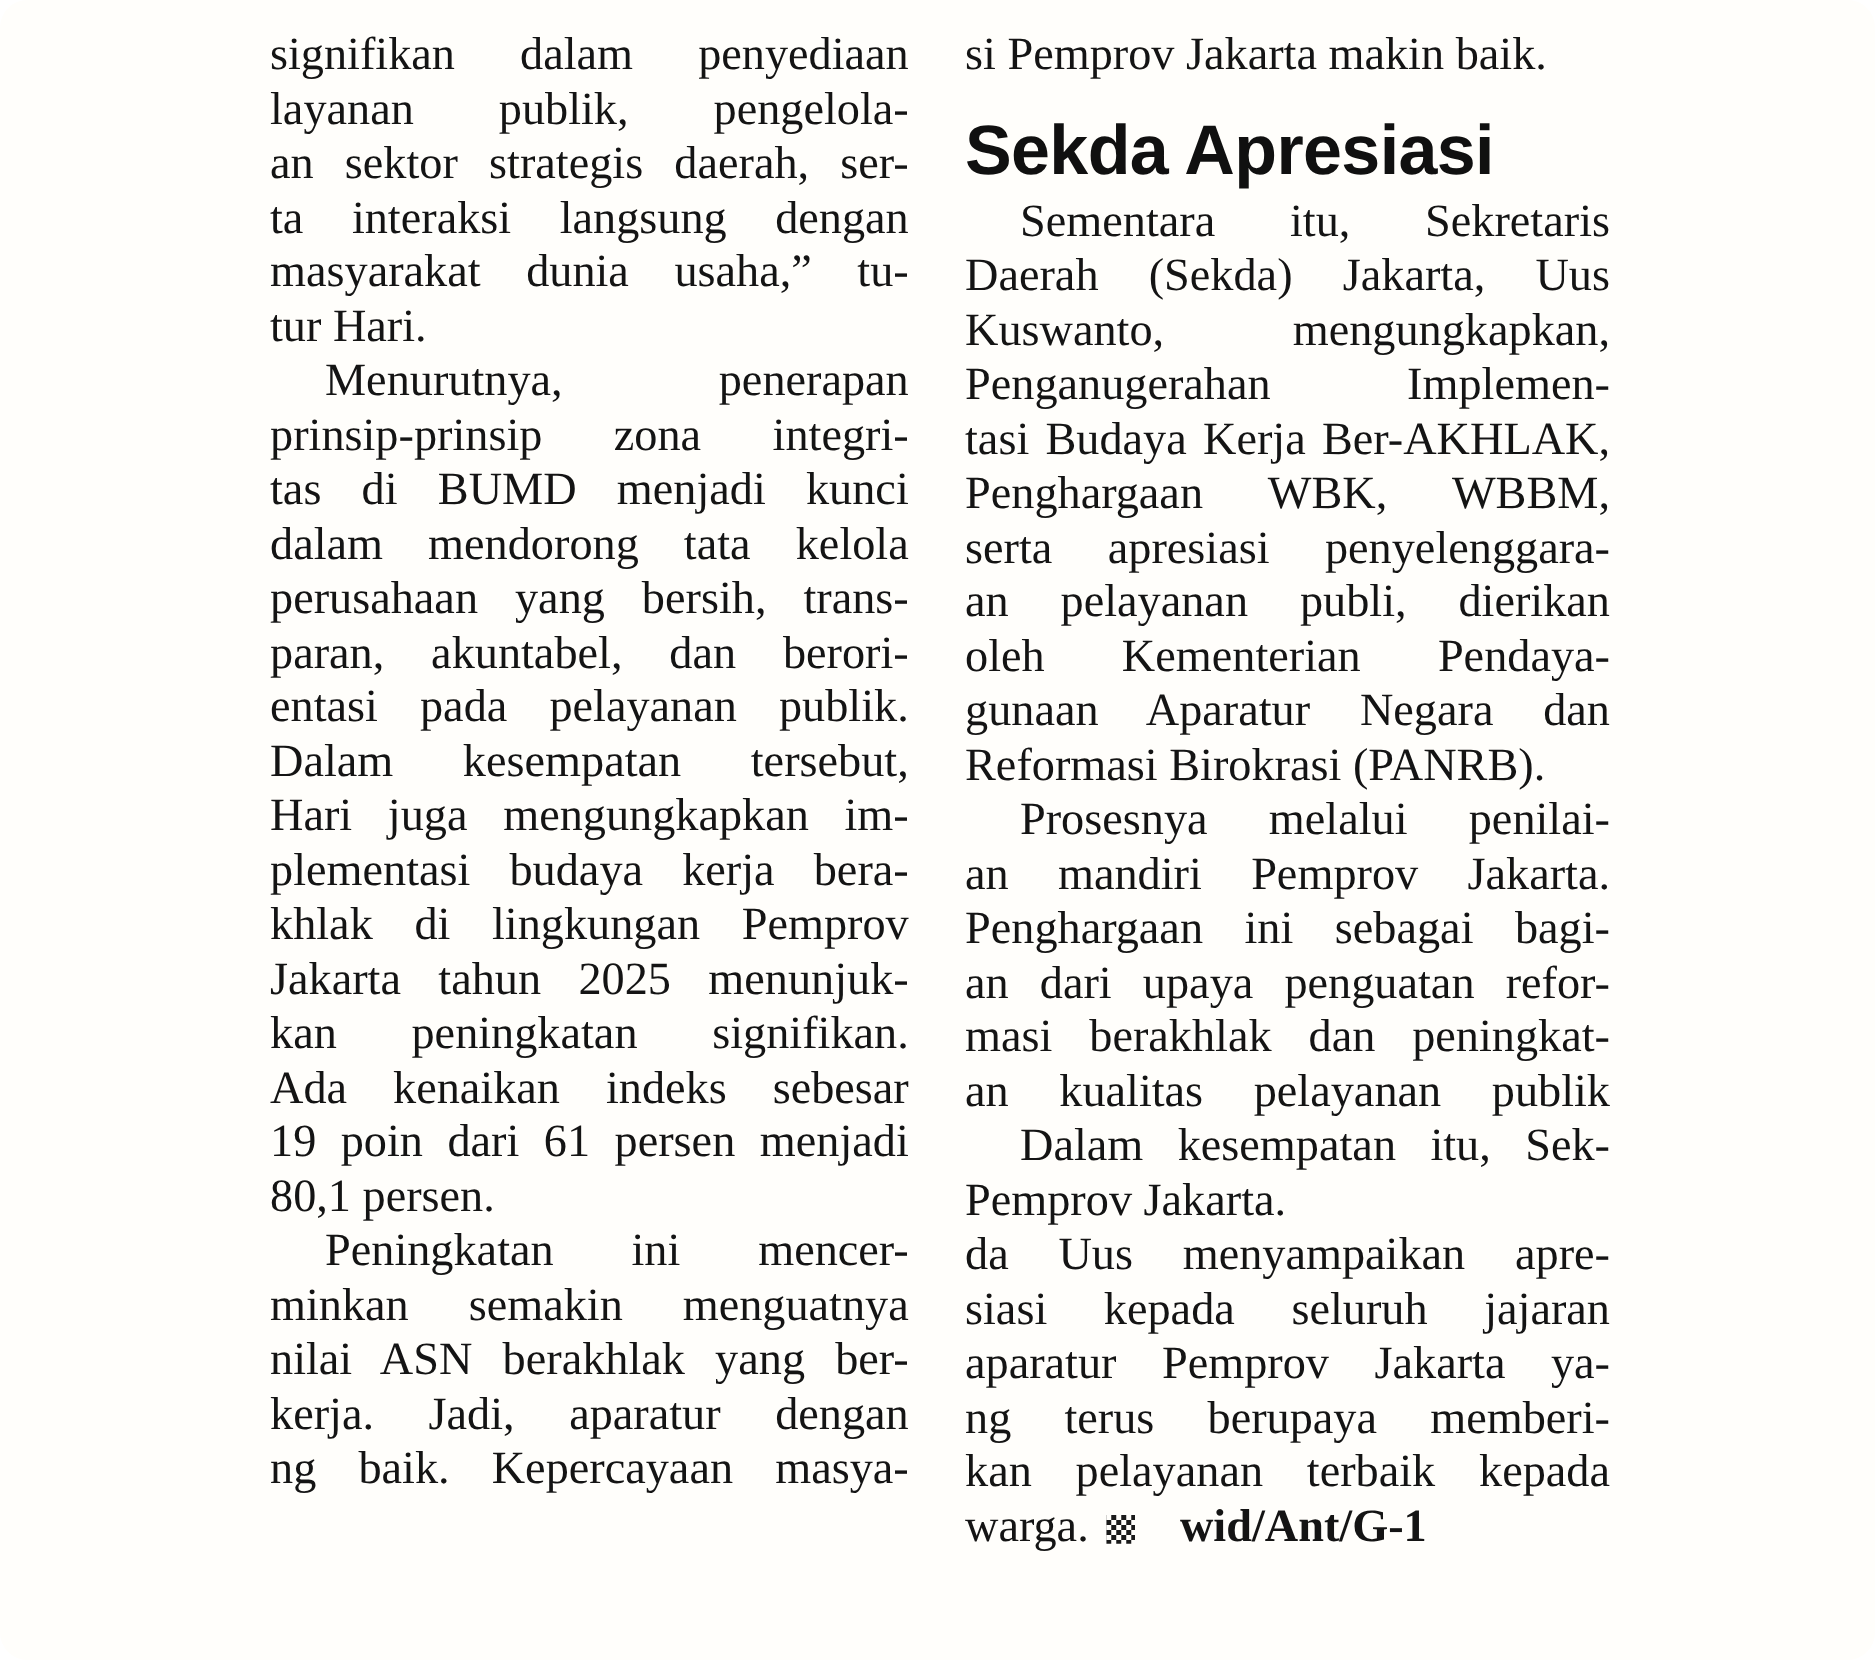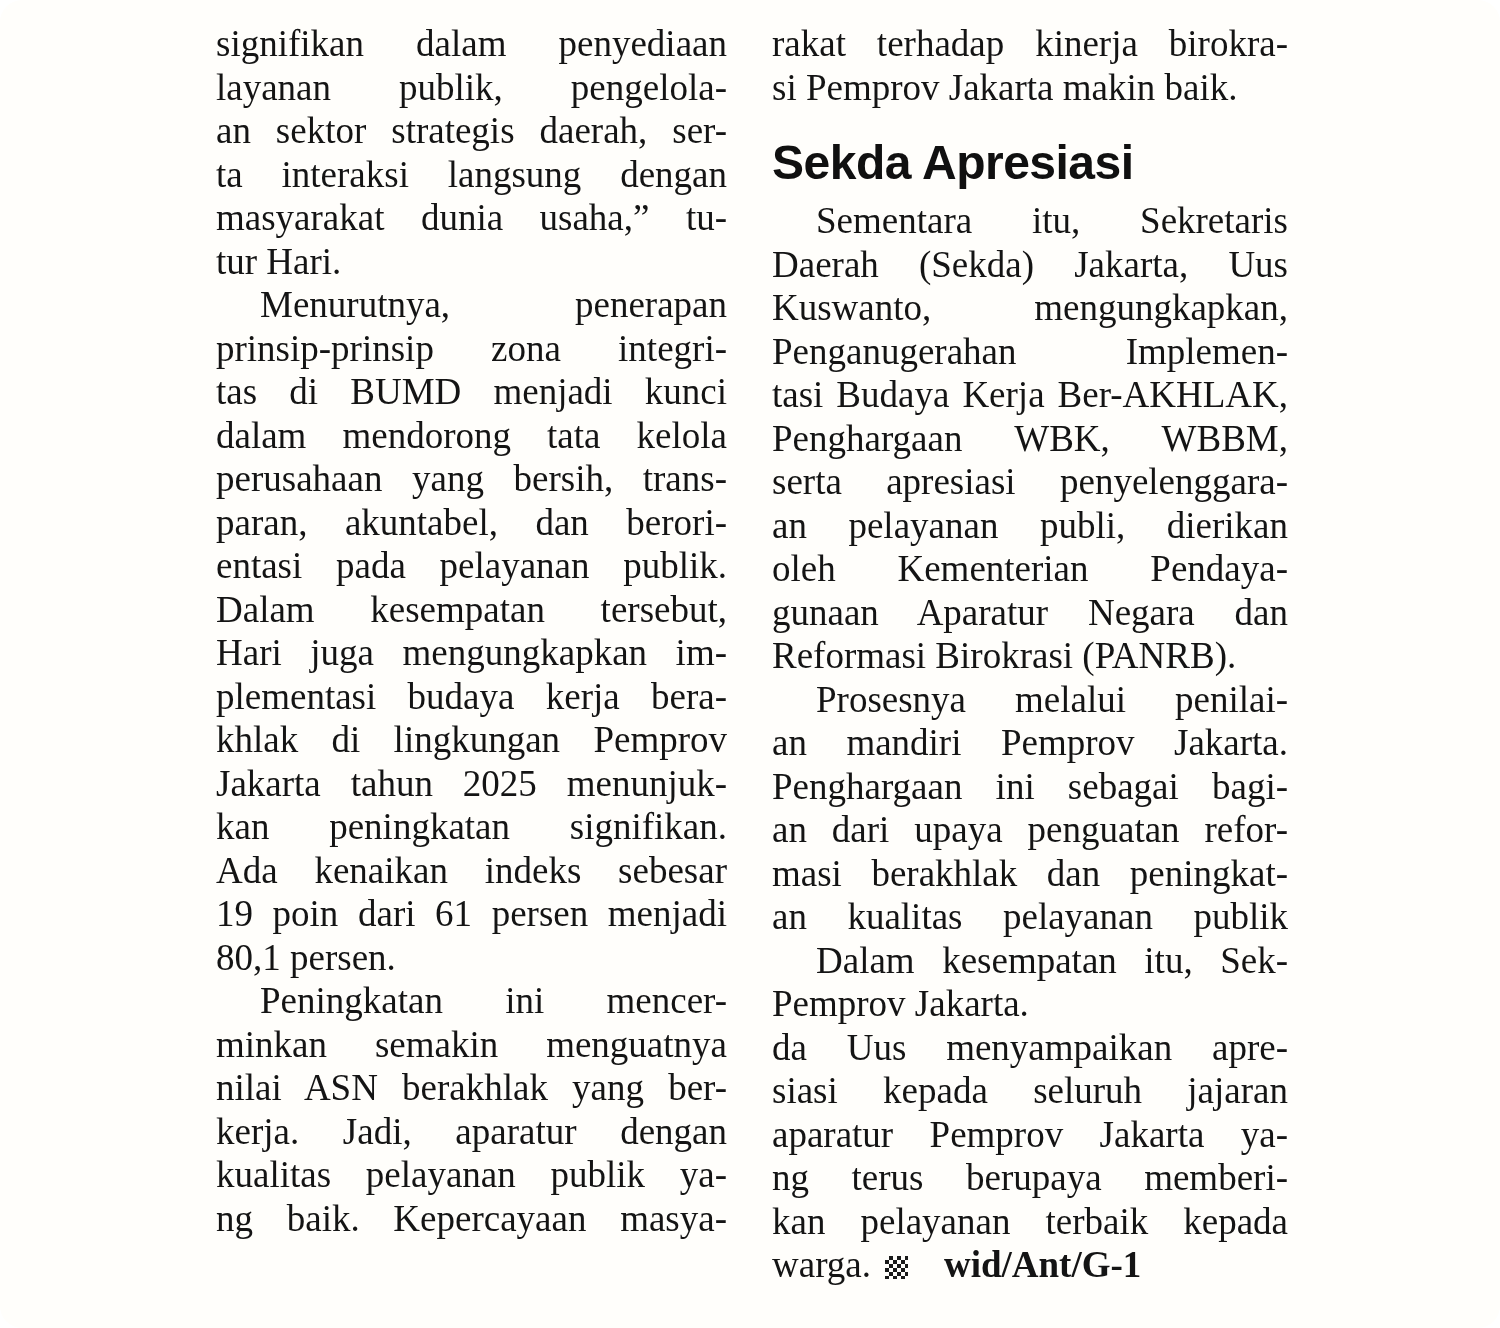--- a/index.html
+++ b/index.html
@@ -20,21 +20,21 @@
     line-height:43.5px;
     height:43.5px;
     text-align:justify;
     text-align-last:justify;
   }
   .line.flush{text-align-last:left;}
   .line.indent{text-indent:44px;}
   .heading{
     font-family:"Liberation Sans", sans-serif;
     font-weight:bold;
-    font-size:48px;
+    font-size:56px;
     line-height:48px;
     letter-spacing:-0.5px;
     margin:30px 0 12px 0;
     color:#101010;
   }
   .eoa-marker{
     display:inline-block;
     width:23px;height:23px;
     margin-left:14px;
     vertical-align:-2px;
@@ -67,25 +67,23 @@
       <div class="line">khlak di lingkungan Pemprov</div>
       <div class="line">Jakarta tahun 2025 menunjuk-</div>
       <div class="line">kan peningkatan signifikan.</div>
       <div class="line">Ada kenaikan indeks sebesar</div>
       <div class="line">19 poin dari 61 persen menjadi</div>
       <div class="line flush">80,1 persen.</div>
       <div class="line indent">Peningkatan ini mencer-</div>
       <div class="line">minkan semakin menguatnya</div>
       <div class="line">nilai ASN berakhlak yang ber-</div>
       <div class="line">kerja. Jadi, aparatur dengan</div>
-      <div class="line">kualitas pelayanan publik ya-</div>
       <div class="line">ng baik. Kepercayaan masya-</div>
     </div>
   <div class="col col-right">
-      <div class="line">rakat terhadap kinerja birokra-</div>
       <div class="line flush">si Pemprov Jakarta makin baik.</div>
       <h2 class="heading">Sekda Apresiasi</h2>
       <div class="line indent">Sementara itu, Sekretaris</div>
       <div class="line">Daerah (Sekda) Jakarta, Uus</div>
       <div class="line">Kuswanto, mengungkapkan,</div>
       <div class="line">Penganugerahan Implemen-</div>
       <div class="line">tasi Budaya Kerja Ber-AKHLAK,</div>
       <div class="line">Penghargaan WBK, WBBM,</div>
       <div class="line">serta apresiasi penyelenggara-</div>
       <div class="line">an pelayanan publi, dierikan</div>

